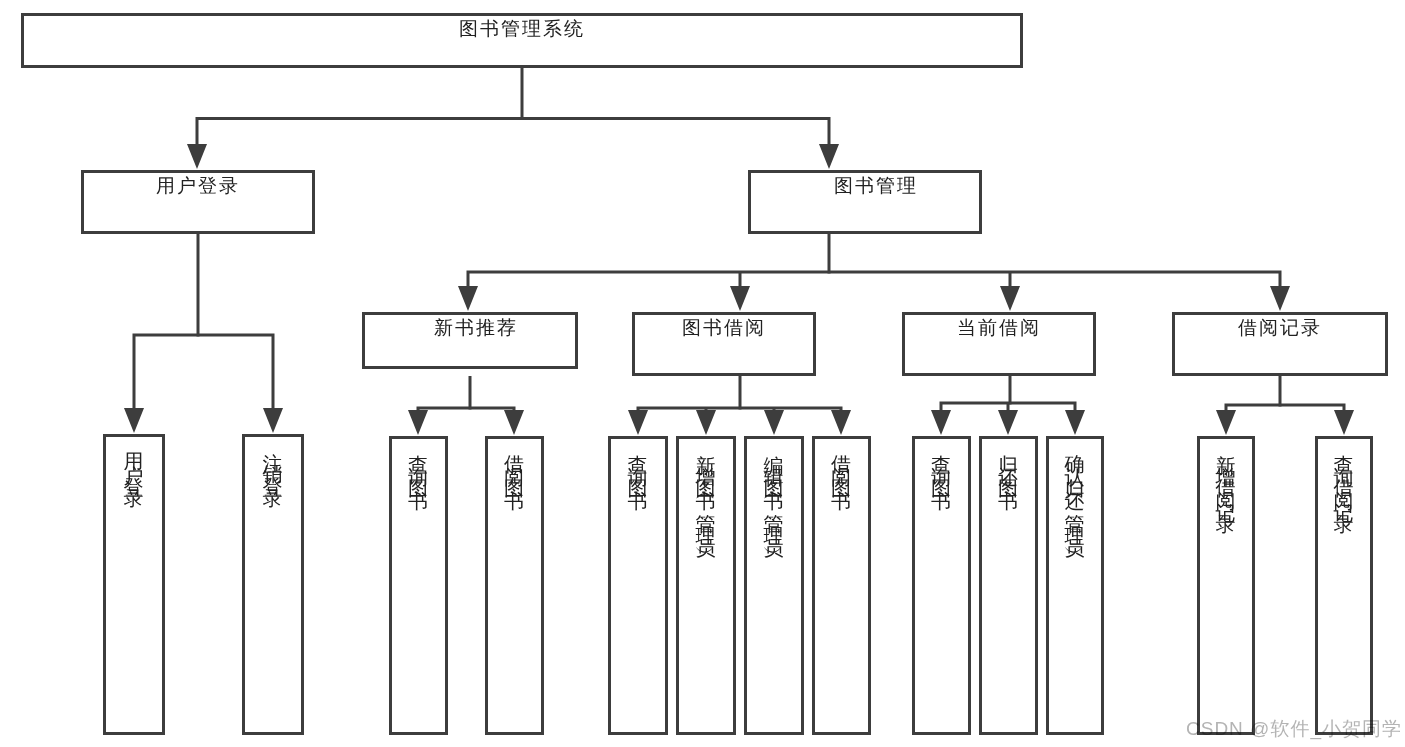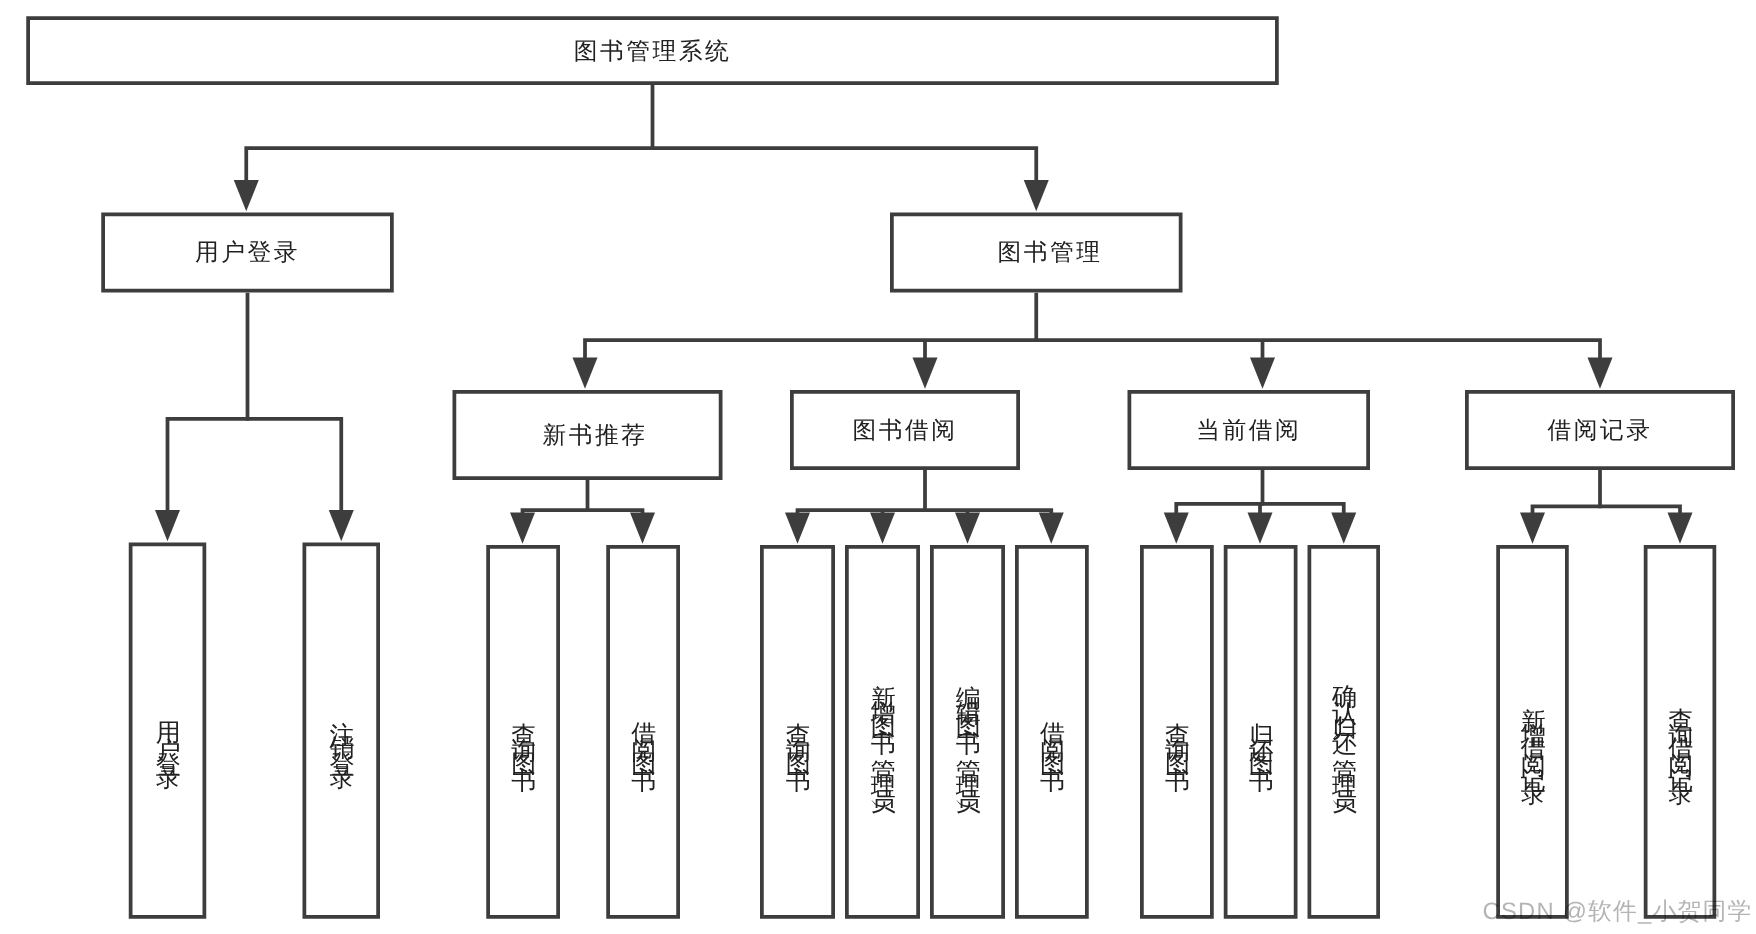--- a/index.html
+++ b/index.html
@@ -3,35 +3,35 @@
 <meta charset="utf-8">
 <style>
   html,body{margin:0;padding:0;background:#fff;}
   .stage{
     position:relative;width:1405px;height:747px;background:#ffffff;
     font-family:"Liberation Sans",sans-serif;overflow:hidden;
   }
   .connectors{position:absolute;left:0;top:0;z-index:1;}
   .node{
     position:absolute;box-sizing:border-box;background:#ffffff;
-    border:3px solid #3d3d3d;display:flex;align-items:center;justify-content:center;
+    border:3px solid #3d3d3d;display:flex;align-items:flex-start;justify-content:center;
     color:#212121;z-index:2;
   }
   .node-h .label{font-size:19px;letter-spacing:2px;white-space:nowrap;}
   .node-v .label{
     writing-mode:vertical-rl;text-orientation:mixed;
     font-size:20px;letter-spacing:12px;line-height:1;white-space:nowrap;
   }
   
   #n-root{left:21px;top:13px;width:1002px;height:55px;}
   
   #n-user-login{left:81px;top:170px;width:234px;height:64px;}
-  #n-book-mgmt{left:712px;top:170px;width:234px;height:64px;padding-left:22px;}
+  #n-book-mgmt{left:748px;top:170px;width:234px;height:64px;padding-left:22px;}
   
-  #n-new-book{left:362px;top:312px;width:216px;height:72px;padding-left:12px;}
+  #n-new-book{left:362px;top:312px;width:216px;height:57px;padding-left:12px;}
   #n-book-borrow{left:632px;top:312px;width:184px;height:64px;}
   #n-current-borrow{left:902px;top:312px;width:194px;height:64px;}
   #n-borrow-records{left:1172px;top:312px;width:216px;height:64px;}
   
   #l-user-login{left:103px;top:434px;width:62px;height:301px;}
   #l-logout{left:242px;top:434px;width:62px;height:301px;}
   #l-query-book-1{left:389px;top:436px;width:59px;height:299px;}
   #l-borrow-book-1{left:485px;top:436px;width:59px;height:299px;}
   #l-query-book-2{left:608px;top:436px;width:60px;height:299px;}
   #l-add-book{left:676px;top:436px;width:60px;height:299px;}

